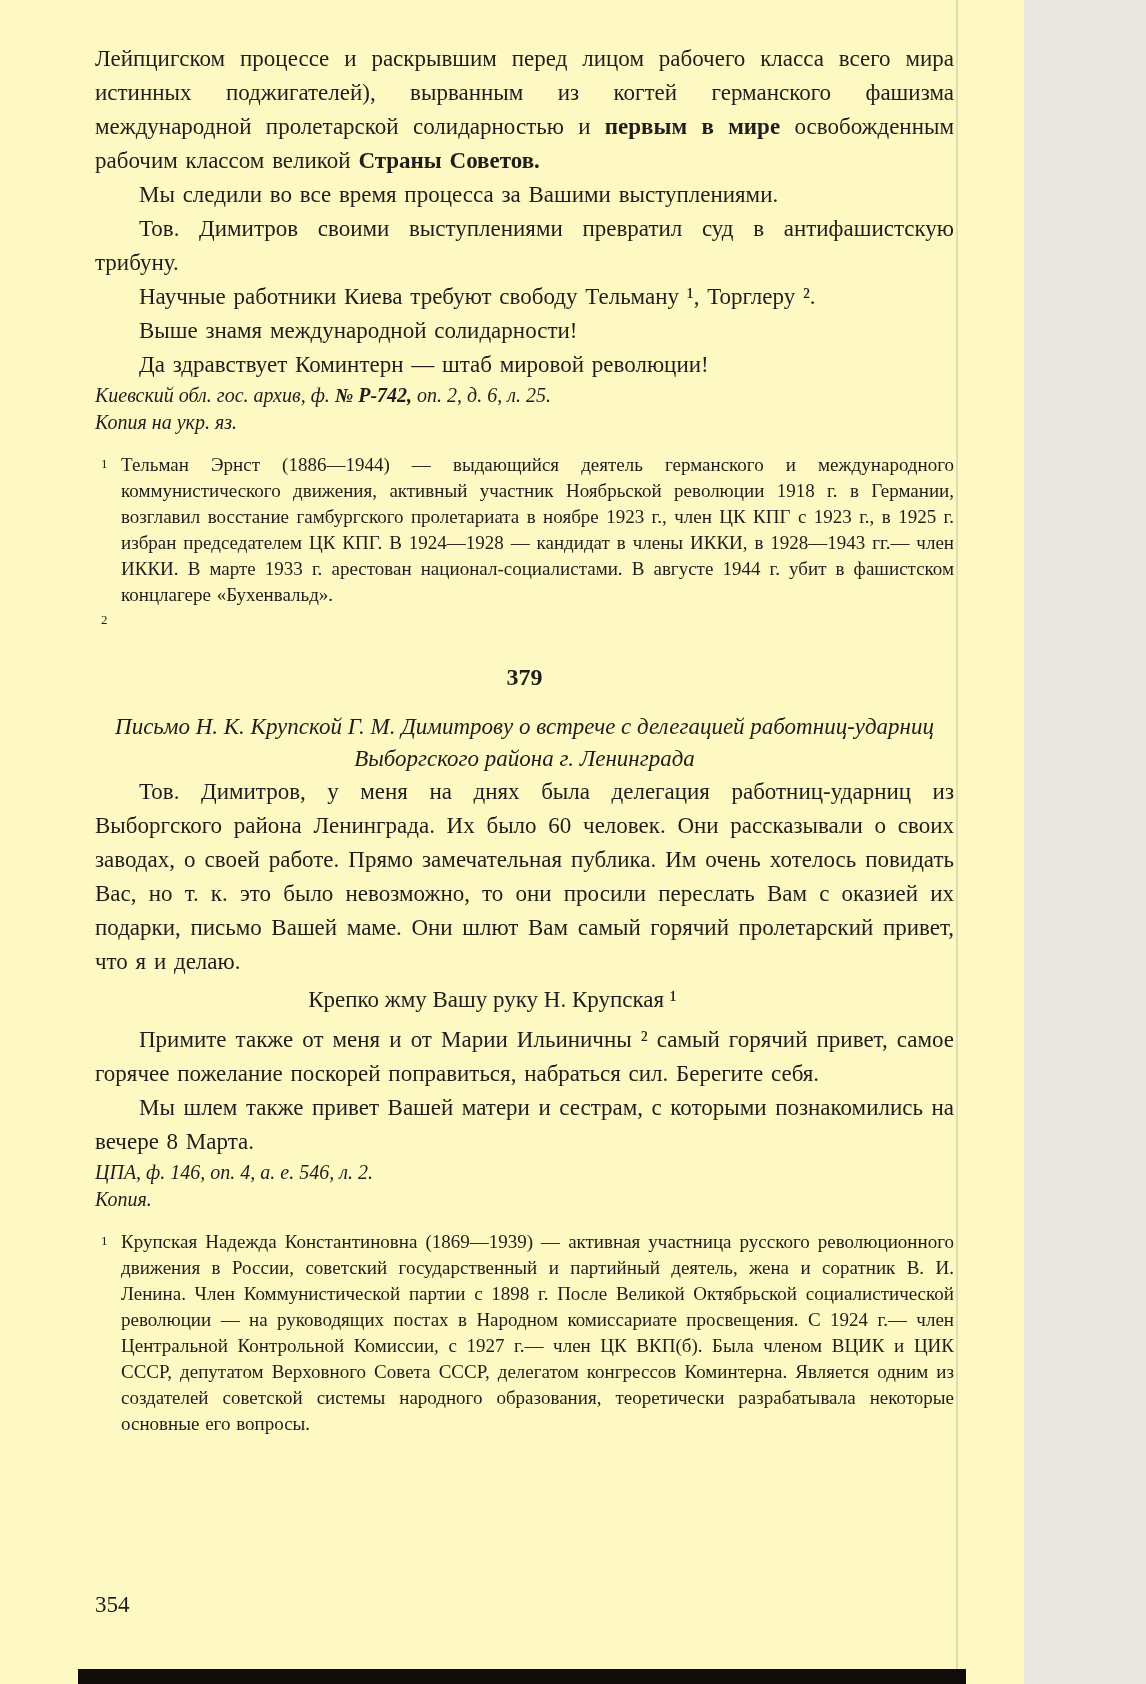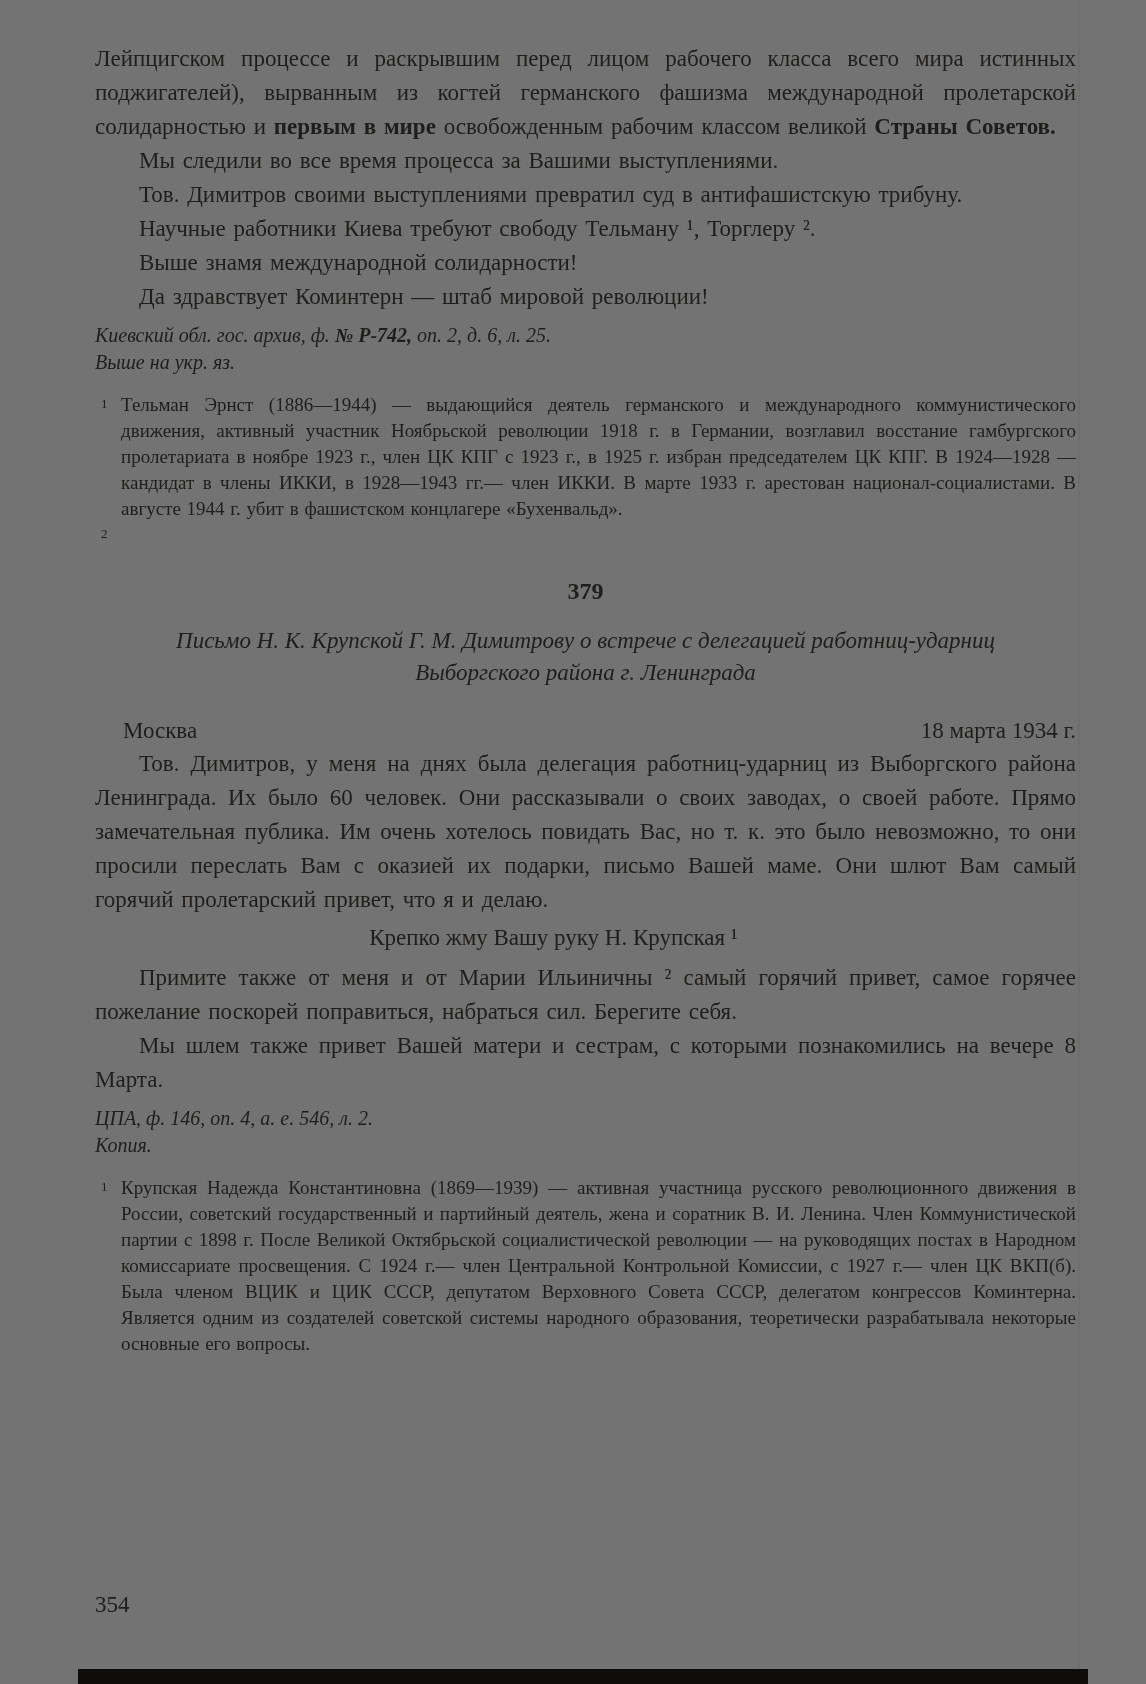--- a/index.html
+++ b/index.html
@@ -1,41 +1,40 @@
 <!DOCTYPE html>
 <html lang="ru"><head>
 <meta charset="utf-8">
 <style>
   html,body{margin:0;padding:0;}
   body{background:#e9e7e2;}
   .page{
     position:relative;
-    width:1146px;height:1684px;
-    background:#737373;
+    width:1024px;height:1684px;
+    background:#fef9c3;
     font-family:"Liberation Serif","DejaVu Serif",serif;
     color:#1f1e1c;
     overflow:hidden;
     box-sizing:border-box;
   }
   .content{
     position:absolute;
     left:95px;right:70px;top:42px;
   }
   .para{
     font-size:23px;line-height:34px;
     text-align:justify;text-indent:44px;
     margin:0;
     word-spacing:2px;
   }
   .para.no-indent{text-indent:0;}
   .b{font-weight:bold;}
   .source{
     font-style:italic;
     font-size:20px;line-height:27px;
-    margin-top:8px;
   }
   .source p{margin:0;}
   .footnotes{margin-top:16px;}
   .fn{
     position:relative;
     font-size:19px;line-height:26px;
     text-align:justify;
     padding-left:26px;
     margin:0;
     word-spacing:1px;
@@ -89,41 +88,37 @@
     <p class="para no-indent"><span>Лейпцигском процессе и раскрывшим перед лицом рабочего класса всего мира истинных поджигателей), вырванным из когтей германского фашизма международной пролетарской солидарностью и </span><span class="b">первым в мире</span><span> освобожденным рабочим классом великой </span><span class="b">Страны Советов.</span></p>
 
     <p class="para">Мы следили во все время процесса за Вашими выступлениями.</p>
     <p class="para">Тов. Димитров своими выступлениями превратил суд в антифашистскую трибуну.</p>
     <p class="para">Научные работники Киева требуют свободу Тельману ¹, Торглеру ².</p>
     <p class="para">Выше знамя международной солидарности!</p>
     <p class="para">Да здравствует Коминтерн — штаб мировой революции!</p>
 
     <div class="source">
       <p><span>Киевский обл. гос. архив, ф. </span><span class="b">№ Р-742,</span><span> оп. 2, д. 6, л. 25.</span></p>
-      <p>Выше на укр. яз.</p>
+      <p>Копия на укр. яз.</p>
     </div>
 
     <div class="footnotes">
       <p class="fn">
         <sup class="fn-marker">1</sup>
         <span>Тельман Эрнст (1886—1944) — выдающийся деятель германского и международного коммунистического движения, активный участник Ноябрьской революции 1918 г. в Германии, возглавил восстание гамбургского пролетариата в ноябре 1923 г., член ЦК КПГ с 1923 г., в 1925 г. избран председателем ЦК КПГ. В 1924—1928 — кандидат в члены ИККИ, в 1928—1943 гг.— член ИККИ. В марте 1933 г. арестован национал-социалистами. В августе 1944 г. убит в фашистском концлагере «Бухенвальд».</span>
       </p>
       <p class="fn">
         <sup class="fn-marker">2</sup>
       </p>
     </div>
 
     <p class="doc-number">379</p>
 
     <p class="doc-title">Письмо Н. К. Крупской Г. М. Димитрову о встрече с делегацией работниц-ударниц Выборгского района г. Ленинграда</p>
 
-    <div class="dateline">
-      <span>Москва</span>
-      <span>18 марта 1934 г.</span>
-    </div>
 
     <p class="para">Тов. Димитров, у меня на днях была делегация работниц-ударниц из Выборгского района Ленинграда. Их было 60 человек. Они рассказывали о своих заводах, о своей работе. Прямо замечательная публика. Им очень хотелось повидать Вас, но т. к. это было невозможно, то они просили переслать Вам с оказией их подарки, письмо Вашей маме. Они шлют Вам самый горячий пролетарский привет, что я и делаю.</p>
 
     <p class="signature">Крепко жму Вашу руку Н. Крупская ¹</p>
 
     <p class="para">Примите также от меня и от Марии Ильиничны ² самый горячий привет, самое горячее пожелание поскорей поправиться, набраться сил. Берегите себя.</p>
     <p class="para">Мы шлем также привет Вашей матери и сестрам, с которыми познакомились на вечере 8 Марта.</p>
 
     <div class="source">
       <p>ЦПА, ф. 146, оп. 4, а. е. 546, л. 2.</p>

